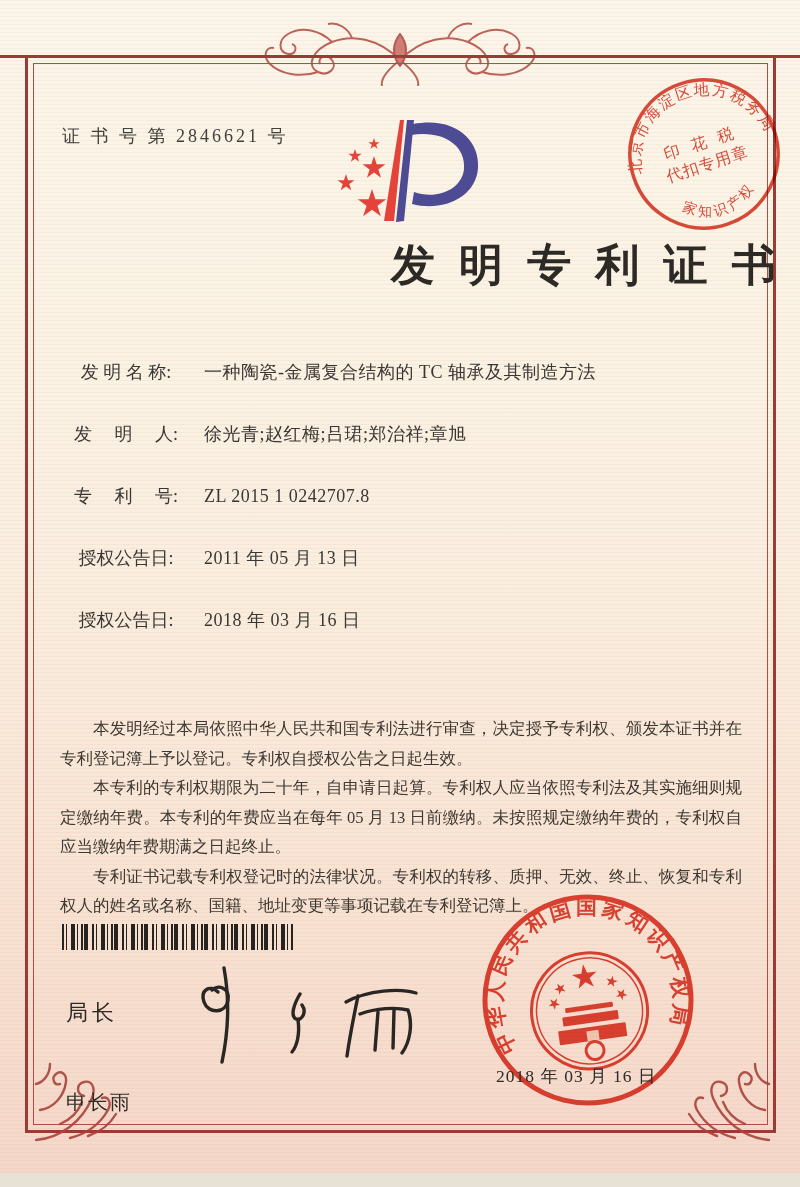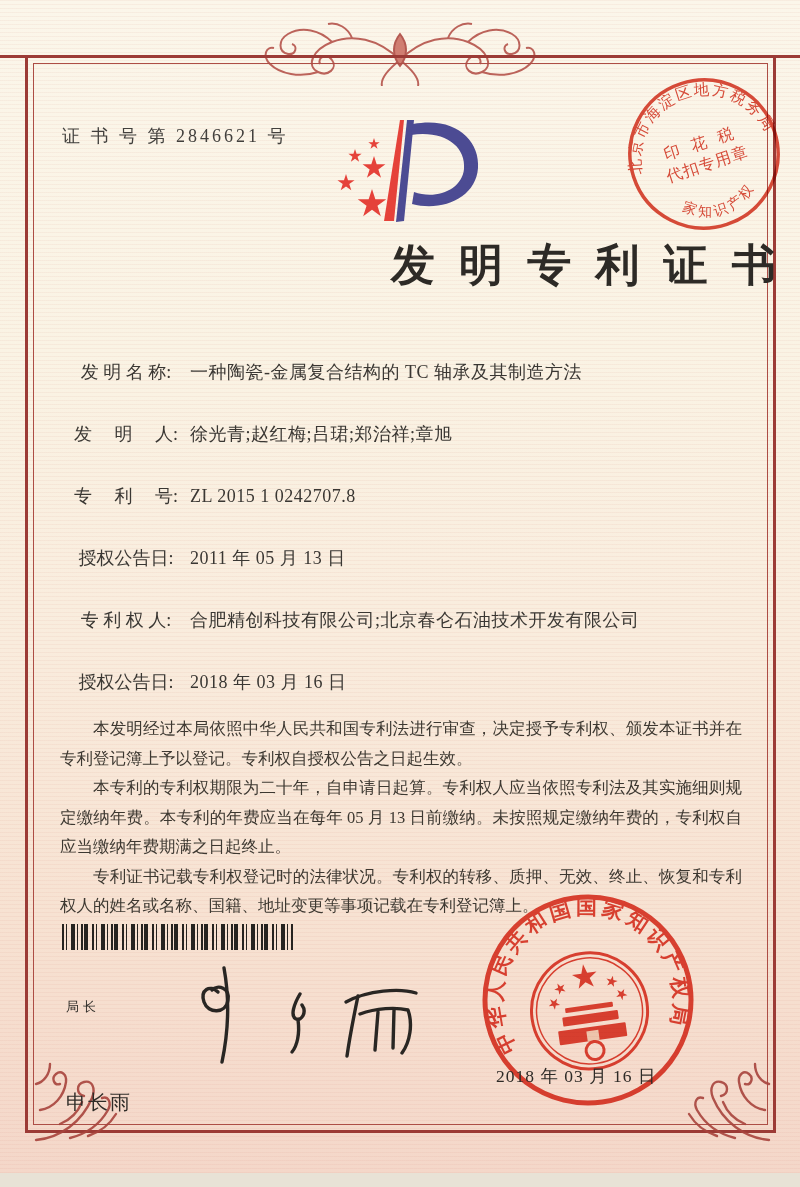--- a/index.html
+++ b/index.html
@@ -23,33 +23,33 @@
   .frame-inner{position:absolute;left:5px;top:5px;right:5px;bottom:5px;border:1px solid #ad4d45;}
   .abs{position:absolute;}
 
   .cert-no{left:62px;top:124px;font-size:18px;letter-spacing:3px;color:#42403d;}
   .title{left:0;top:236px;width:800px;text-align:right;font-size:44px;font-weight:600;
          letter-spacing:0.55em;text-indent:0.55em;color:#2d2a26;}
 
   .fields{left:62px;top:362px;width:690px;display:flex;flex-direction:column;gap:42px;font-size:18px;}
   .field-row{display:flex;line-height:20px;text-align:center;}
   .field-label{flex:0 0 128px;white-space:nowrap;color:#3a3733;}
-  .field-value{color:#3a3733;letter-spacing:.5px;}
+  .field-value{color:#3a3733;letter-spacing:.5px;margin-left:14px;}
 
   .body-text{left:60px;top:714px;width:682px;font-size:16.5px;line-height:29.5px;
              text-align:justify;color:#3d3831;}
   .body-text p{margin:0;text-indent:2em;}
 
   .barcode{left:62px;top:924px;width:232px;height:26px;
     background:repeating-linear-gradient(90deg,
       #262320 0 2px,transparent 2px 4px,#262320 4px 5px,transparent 5px 9px,
       #262320 9px 13px,transparent 13px 15px,#262320 15px 16px,transparent 16px 19px,
       #262320 19px 21px,transparent 21px 22px,#262320 22px 26px,transparent 26px 30px);}
 
-  .director-title{left:66px;top:998px;font-size:13px;letter-spacing:4px;color:#2f2c28;
+  .director-title{left:66px;top:998px;font-size:22px;letter-spacing:4px;color:#2f2c28;
                   font-family:Liberation Serif, serif;}
   .director-name{left:66px;top:1089px;font-size:20px;letter-spacing:2px;color:#2f2c28;
                  font-family:"Liberation Sans","DejaVu Sans",sans-serif;}
   .signature{left:188px;top:958px;}
 
   .issue-date{left:496px;top:1064px;font-size:17.5px;letter-spacing:1px;color:#2e2b27;z-index:5;}
 
   .seal{mix-blend-mode:multiply;opacity:.93;}
   .tax-seal{left:626px;top:76px;transform:rotate(-18deg);}
   .office-seal{left:481px;top:893px;transform:rotate(-8deg);}
@@ -156,24 +156,20 @@
     </div>
     <div class="field-row">
       <span class="field-label">专　 利　 号:</span>
       <span class="field-value">ZL 2015 1 0242707.8</span>
     </div>
     <div class="field-row">
       <span class="field-label">授权公告日:</span>
       <span class="field-value">2011 年 05 月 13 日</span>
     </div>
     <div class="field-row">
-      <span class="field-label">专 利 权 人:</span>
-      <span class="field-value">合肥精创科技有限公司;北京春仑石油技术开发有限公司</span>
-    </div>
-    <div class="field-row">
       <span class="field-label">授权公告日:</span>
       <span class="field-value">2018 年 03 月 16 日</span>
     </div>
   </div>
 
   <div class="abs body-text">
     <p>本发明经过本局依照中华人民共和国专利法进行审查，决定授予专利权、颁发本证书并在专利登记簿上予以登记。专利权自授权公告之日起生效。</p>
     <p>本专利的专利权期限为二十年，自申请日起算。专利权人应当依照专利法及其实施细则规定缴纳年费。本专利的年费应当在每年 05 月 13 日前缴纳。未按照规定缴纳年费的，专利权自应当缴纳年费期满之日起终止。</p>
     <p>专利证书记载专利权登记时的法律状况。专利权的转移、质押、无效、终止、恢复和专利权人的姓名或名称、国籍、地址变更等事项记载在专利登记簿上。</p>
   </div>

